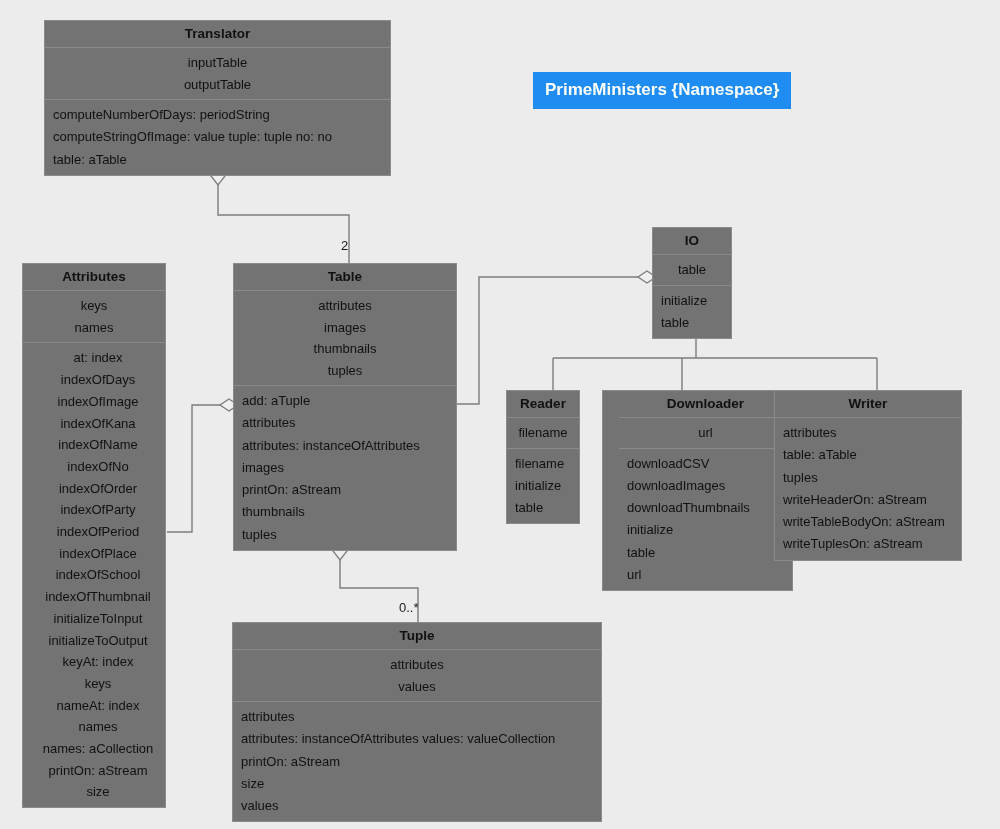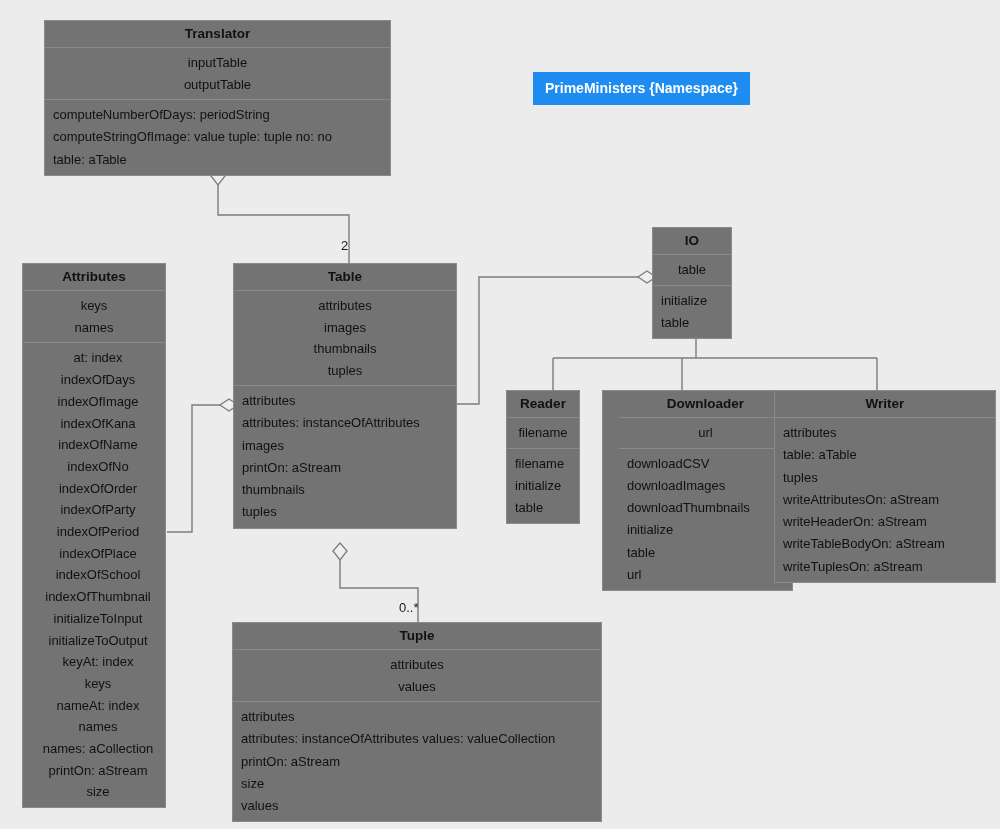--- a/index.html
+++ b/index.html
@@ -62,21 +62,21 @@
     white-space: nowrap;
   }
   .attr-list .row { line-height: 21.5px; }
   .op-list .row  { line-height: 22.3px; }
 
   .namespace-badge {
     position: absolute;
     background: #1e8cf0;
     color: #ffffff;
     font-weight: bold;
-    font-size: 14px;
+    font-size: 17px;
     padding: 8px 12px 9px 12px;
     z-index: 4;
     white-space: nowrap;
   }
   .mult-label {
     position: absolute;
     font-size: 13px;
     color: #1a1a1a;
     z-index: 5;
     white-space: nowrap;
@@ -170,20 +170,21 @@
 
   <div class="uml-class" style="left:233px; top:263px; width:224px;">
     <div class="compartment cls-title">Table</div>
     <div class="compartment attr-list">
       <div class="row">attributes</div>
       <div class="row">images</div>
       <div class="row">thumbnails</div>
       <div class="row">tuples</div>
     </div>
     <div class="compartment op-list">
+      <div class="row">add: aTuple</div>
       <div class="row">attributes</div>
       <div class="row">attributes: instanceOfAttributes</div>
       <div class="row">images</div>
       <div class="row">printOn: aStream</div>
       <div class="row">thumbnails</div>
       <div class="row">tuples</div>
     </div>
   </div>
 
   <div class="uml-class" style="left:652px; top:227px; width:80px;">
@@ -217,27 +218,26 @@
     <div class="compartment op-list">
       <div class="row">downloadCSV</div>
       <div class="row">downloadImages</div>
       <div class="row">downloadThumbnails</div>
       <div class="row">initialize</div>
       <div class="row">table</div>
       <div class="row">url</div>
     </div>
   </div>
 
-  <div class="uml-class" style="left:774px; top:390px; width:222px;">
+  <div class="uml-class" style="left:774px; top:390px; width:188px;">
     <div class="compartment cls-title">Writer</div>
     <div class="compartment op-list">
       <div class="row">attributes</div>
       <div class="row">table: aTable</div>
       <div class="row">tuples</div>
-      <div class="row">writeAttributesOn: aStream</div>
       <div class="row">writeHeaderOn: aStream</div>
       <div class="row">writeTableBodyOn: aStream</div>
       <div class="row">writeTuplesOn: aStream</div>
     </div>
   </div>
 
   <div class="uml-class" style="left:232px; top:622px; width:370px;">
     <div class="compartment cls-title">Tuple</div>
     <div class="compartment attr-list">
       <div class="row">attributes</div>

